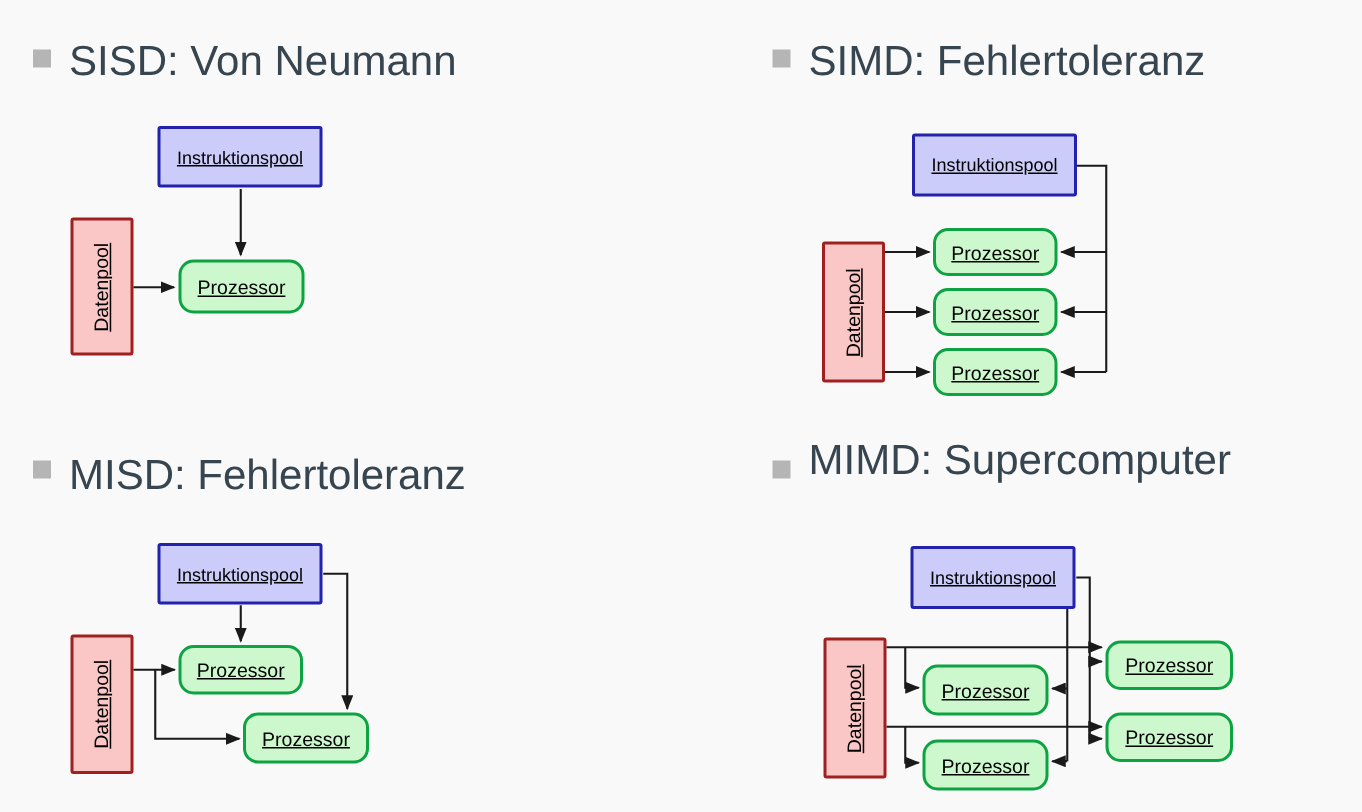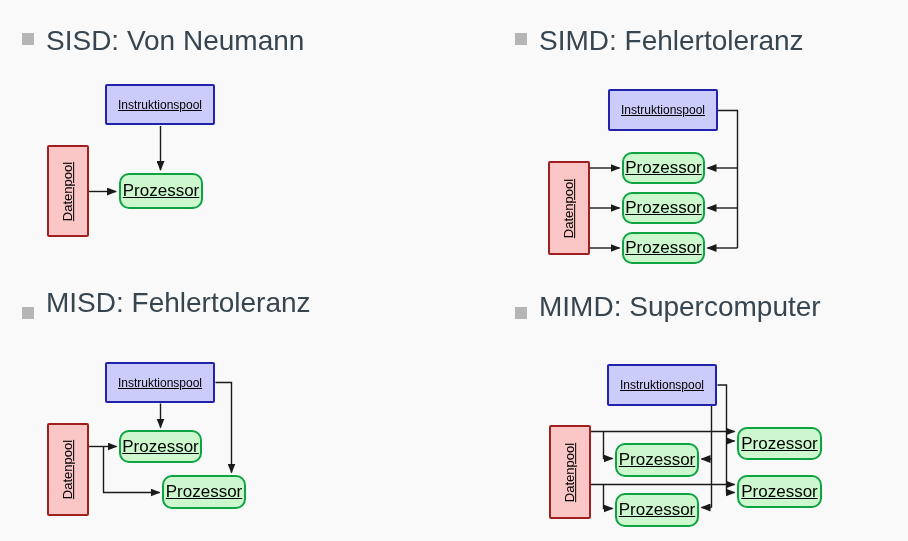--- a/index.html
+++ b/index.html
@@ -37,21 +37,21 @@
   }
   .dpool {
     background: var(--data-fill, #fbc6c6);
     border: 2.5px solid var(--data-border, #a02020);
     border-radius: 2px; font-size: 13px;
   }
   .dpool .vlabel { transform: rotate(-90deg); white-space: nowrap; }
   .proc {
     background: var(--processor-fill, #cdf8cd);
     border: 2.5px solid var(--processor-border, #0da342);
-    border-radius: 10px; font-size: 17px;
+    border-radius: 10px; font-size: 13px;
   }
 
   
   svg.wires {
     position: absolute; left: 0; top: 0;
     pointer-events: none;
   }
   svg.wires path {
     fill: none;
     stroke: var(--wire, #1a1a1a);
@@ -94,21 +94,21 @@
     <div class="box proc" style="left:622px; top:192px; width:83px; height:32px;">
       <span>Prozessor</span>
     </div>
     <div class="box proc" style="left:622px; top:232px; width:83px; height:32px;">
       <span>Prozessor</span>
     </div>
   </section>
 
   <section>
     <span class="bullet" style="left:22px; top:307px;"></span>
-    <h2 class="title" style="left:46px; top:289px;">MISD: Fehlertoleranz</h2>
+    <h2 class="title" style="left:46px; top:303px;">MISD: Fehlertoleranz</h2>
 
     <div class="box ipool" style="left:105px; top:362px; width:110px; height:41px;">
       <span>Instruktionspool</span>
     </div>
     <div class="box dpool" style="left:47px; top:423px; width:42px; height:93px;">
       <span class="vlabel">Datenpool</span>
     </div>
     <div class="box proc" style="left:119px; top:430px; width:83px; height:33px;">
       <span>Prozessor</span>
     </div>

